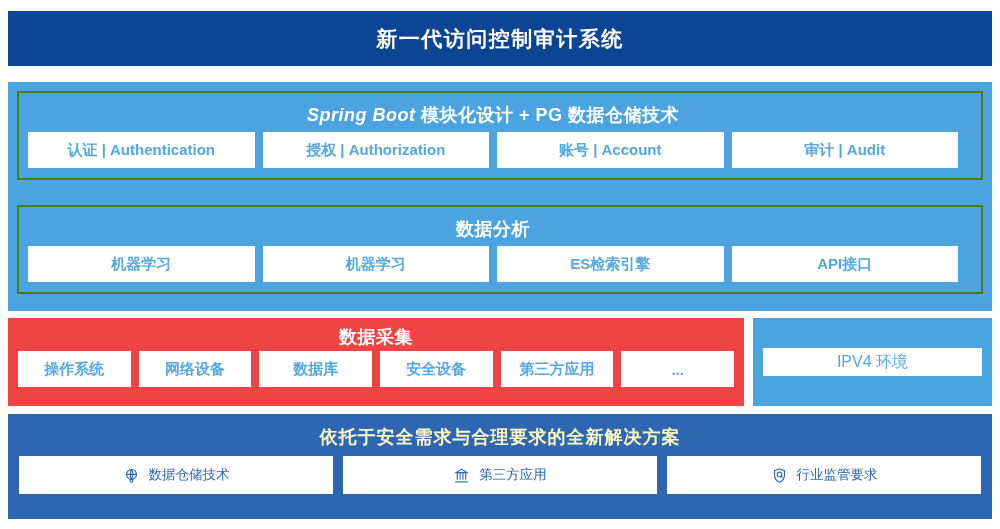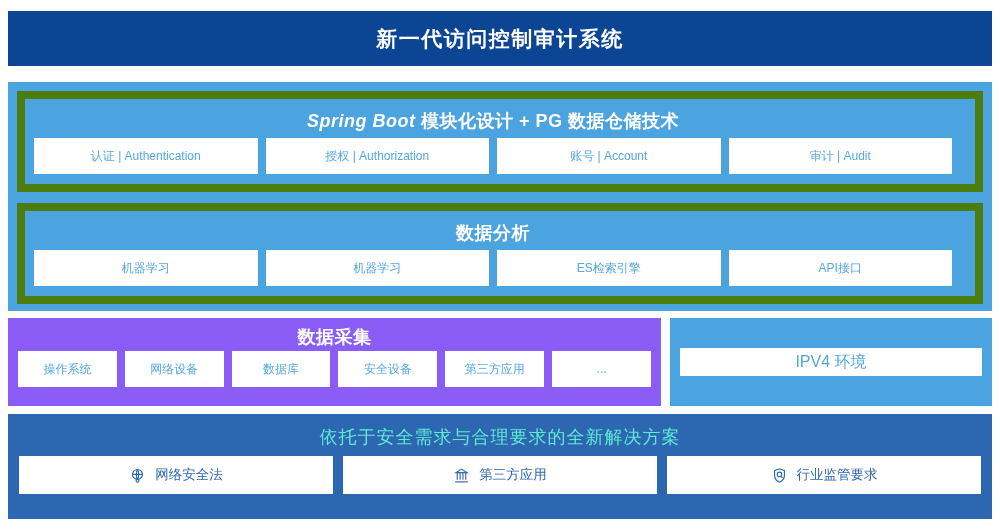--- a/index.html
+++ b/index.html
@@ -46,26 +46,26 @@
     position: absolute;
     left: 8px;
     top: 82px;
     width: 984px;
     height: 229px;
     background: #4BA3DF;
     box-sizing: border-box;
     padding: 9px 9px;
   }
   .group {
-    border: 8px solid #4d7c0f;
+    border: 2px solid #4d7c0f;
     box-sizing: border-box;
     padding: 7px 23px 10px 9px;
   }
   .group + .group {
-    margin-top: 11px;
+    margin-top: 25px;
   }
   .group-title {
     text-align: center;
     color: #ffffff;
     font-size: 18px;
     font-weight: bold;
     line-height: 30px;
     height: 32px;
     letter-spacing: 0.5px;
   }
@@ -78,37 +78,38 @@
     gap: 8px;
   }
   .chip {
     flex: 1 1 0;
     background: #ffffff;
     height: 36px;
     display: flex;
     align-items: center;
     justify-content: center;
     color: #54A8E0;
-    font-size: 12px;
-    box-sizing: border-box;
+    font-size: 15px;
+    box-sizing: border-box;
+    font-weight: bold;
   }
 
   
   .collect-row {
     position: absolute;
     left: 8px;
     top: 318px;
     width: 984px;
     height: 88px;
     display: flex;
     gap: 9px;
   }
   .collect-main {
-    width: 653px;
-    background: #8b5cf6;
+    width: 736px;
+    background: #ef4444;
     box-sizing: border-box;
     padding: 5px 10px 10px 10px;
   }
   .collect-main .group-title {
     height: 28px;
     line-height: 28px;
   }
   .collect-side {
     flex: 1 1 0;
     background: #4BA3DF;
@@ -135,23 +136,23 @@
     left: 8px;
     top: 414px;
     width: 984px;
     height: 105px;
     background: #2E67B1;
     box-sizing: border-box;
     padding: 6px 11px 12px 11px;
   }
   .solution-title {
     text-align: center;
-    color: #5eead4;
+    color: #fef9c3;
     font-size: 18px;
-    font-weight: normal;
+    font-weight: bold;
     line-height: 34px;
     height: 36px;
     letter-spacing: 1px;
   }
   .solution-row {
     display: flex;
     gap: 10px;
   }
   .sol-chip {
     flex: 1 1 0;
@@ -226,21 +227,21 @@
     <div class="solution-row">
 
       <div class="sol-chip">
         <span>
           <svg viewBox="0 0 24 24" fill="none" stroke="#2E67B1" stroke-width="1.6">
             <circle cx="12" cy="10.5" r="7"></circle>
             <path d="M5 10.5h14M12 3.5c2.2 2.2 2.2 12 0 14M12 3.5c-2.2 2.2-2.2 12 0 14"></path>
             <circle cx="12" cy="19.5" r="2" fill="#ffffff"></circle>
           </svg>
         </span>
-        <span>网络安全法</span>
+        <span>数据仓储技术</span>
       </div>
 
 
       <div class="sol-chip">
         <span>
           <svg viewBox="0 0 24 24" fill="none" stroke="#2E67B1" stroke-width="1.6">
             <path d="M3 21h18"></path>
             <path d="M12 3L4 8h16L12 3z"></path>
             <path d="M6 8v10M10 8v10M14 8v10M18 8v10"></path>
           </svg>

